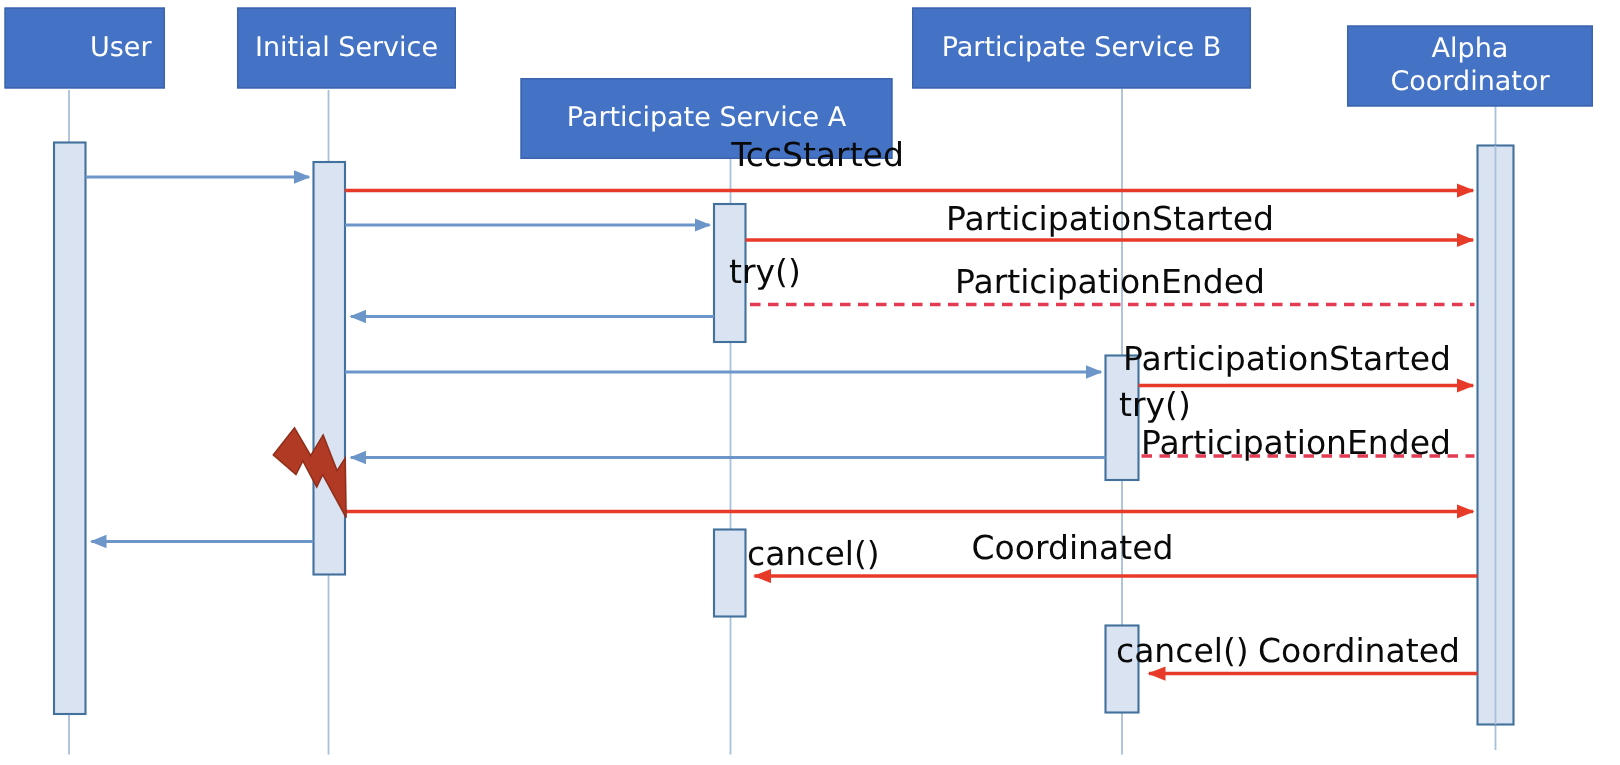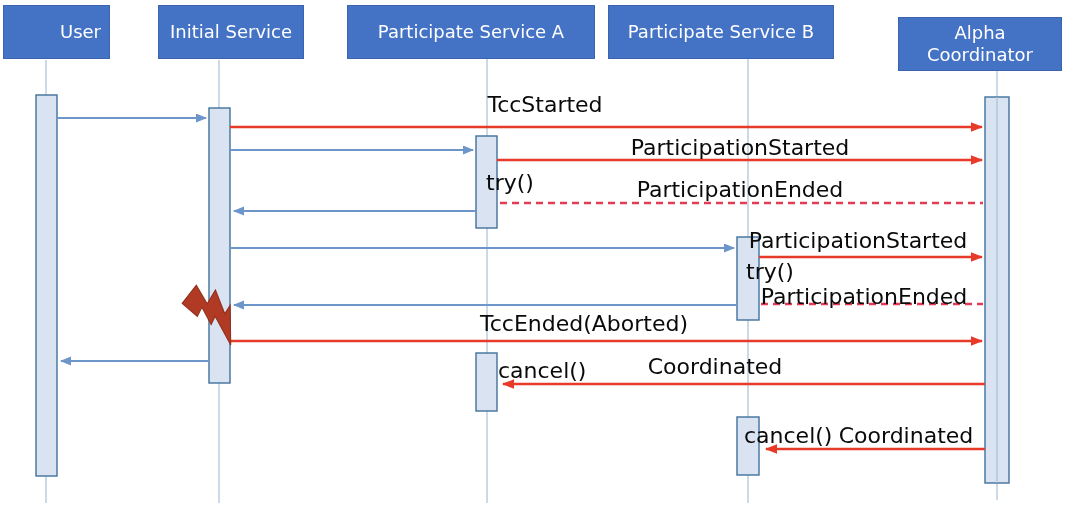--- a/index.html
+++ b/index.html
@@ -88,36 +88,35 @@
       <polygon points="-14,-32 9,-32 1,-12 17,-14 4,8 14,7 -17,32 -4,2 -13,4 -5,-14 -15,-12" fill="#B03A23" stroke="#8F2E1B" stroke-width="1"></polygon>
     </g>
   </svg>
 
   <div class="pbox" style="left:3px;width:107px;padding-left:48px;">
     <span>User</span>
   </div>
   <div class="pbox" style="left:158px;width:146px;">
     <span>Initial Service</span>
   </div>
-  <div class="pbox" style="left:347px;width:248px;">
+  <div class="pbox" style="left:347px;width:248px;margin-top:47px;">
     <span>Participate Service A</span>
   </div>
   <div class="pbox" style="left:608px;width:226px;">
     <span>Participate Service B</span>
   </div>
   <div class="pbox" style="left:898px;width:164px;margin-top:12px;">
     <span>Alpha Coordinator</span>
   </div>
 
   <div class="msg-label" style="left:545px;top:104px;">TccStarted</div>
   <div class="msg-label" style="left:740px;top:147px;">ParticipationStarted</div>
   <div class="msg-label" style="left:740px;top:189px;">ParticipationEnded</div>
   <div class="msg-label anchor-left" style="left:486px;top:182px;">try()</div>
   <div class="msg-label" style="left:858px;top:240px;">ParticipationStarted</div>
   <div class="msg-label anchor-left" style="left:746px;top:271px;">try()</div>
   <div class="msg-label" style="left:864px;top:296px;">ParticipationEnded</div>
-  <div class="msg-label" style="left:584px;top:323px;">TccEnded(Aborted)</div>
   <div class="msg-label anchor-left" style="left:498px;top:370px;">cancel()</div>
   <div class="msg-label" style="left:715px;top:366px;">Coordinated</div>
   <div class="msg-label anchor-left" style="left:744px;top:435px;">cancel()</div>
   <div class="msg-label" style="left:906px;top:435px;">Coordinated</div>
 
 </div>
 
 </body></html>

